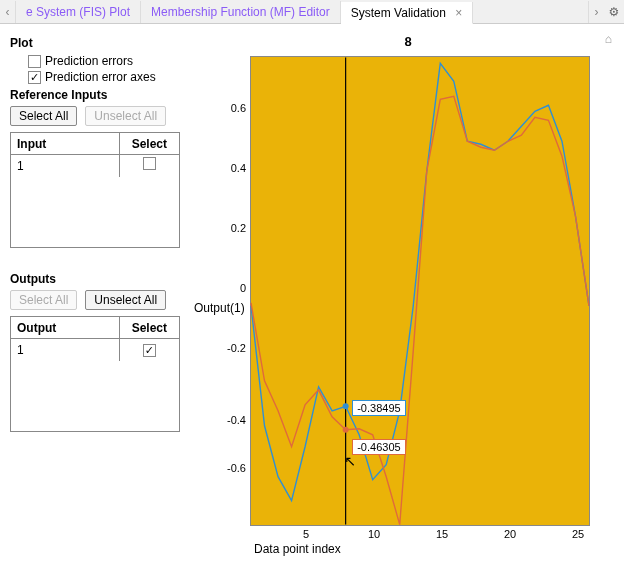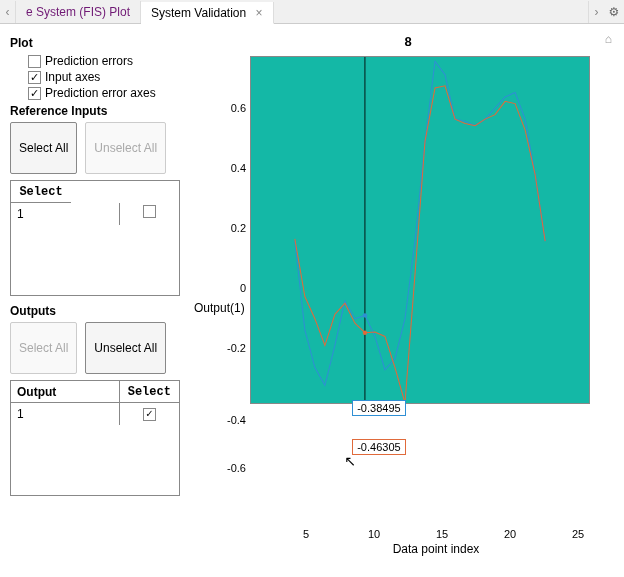--- a/index.html
+++ b/index.html
@@ -27,21 +27,21 @@
     color: #888; cursor: default;
     border-right: 1px solid #ddd;
   }
   .tab-scroll-btn.right { border-right:none; border-left:1px solid #ddd; }
   .tab {
     padding: 0 10px;
     height: 22px;
     line-height: 22px;
     border-right: 1px solid #ddd;
     background: #f0f0f0;
-    color: #701a75;
+    color: #8b5cf6;
     white-space: nowrap;
     font-size: 12px;
   }
   .tab.active {
     background: #fff;
     color: #000;
     border-bottom: 1px solid #fff;
     position: relative;
     top: 1px;
   }
@@ -59,74 +59,73 @@
   .chk-row { display:flex; align-items:center; margin: 2px 0 2px 18px; gap:4px; }
   .chkbox {
     width: 13px; height: 13px; border:1px solid #888; background:#fff;
     display:inline-flex; align-items:center; justify-content:center;
     font-size: 11px; line-height: 10px;
   }
   .chkbox.checked::after { content:"✓"; color:#000; font-size:11px; }
   .btn {
     border: 1px solid #888;
     background: #f5f5f5;
-    padding: 18px 8px;
+    padding: 2px 8px;
     font-size: 12px;
     border-radius: 2px;
     cursor: default;
   }
   .btn.disabled { color:#aaa; border-color:#ccc; background:#f9f9f9; }
   .btn-row { display:flex; gap:8px; margin:4px 0 6px 0; }
   .grid {
     border:1px solid #888; width: 170px;
   }
   .grid-head { display:flex; background:#fff; }
   .grid-head .cell { font-weight:bold; border-bottom:1px solid #888; }
   .grid-row { display:flex; }
   .cell {
     border-right:1px solid #888;
     padding: 2px 6px;
     height: 22px; line-height:18px;
     background:#fff;
   }
-  .cell:last-child { border-right:none;font-family:Liberation Mono, monospace; }
+  .cell:last-child { border-right:none; }
   .cell.c0 { width: 110px; }
   .cell.c1 { width: 60px; text-align:center; }
   .grid-body-pad { height: 70px; background:#fff; }
   .chart-area {
     flex: 1;
     position: relative;
     padding: 12px 8px 8px 4px;
   }
   .chart-title-number {
     position:absolute; top: 10px; left: 50%; transform:translateX(-50%);
     font-weight:bold; font-size:13px;
   }
   .home-icon {
     position:absolute; top:8px; right:12px;
     color:#999;
   }
   .plot-box {
     position:absolute;
     left: 58px; top: 32px;
-    width: 340px; height: 348px;
+    width: 340px; height: 470px;
     border: 1px solid #888;
-    background:#14b8a6;
+    background:#eab308;
   }
   .ylabel {
     position: absolute;
     left: 2px;
     top: 50%;
     font-size: 12px;
   }
   .xlabel {
     position:absolute;
-    left: 74px; width:340px;
+    left: 62px; width:340px;
     top: 518px;
-    text-align:center;
     font-size:12px;
   }
   .ytick { position:absolute; left: 26px; font-size:11px; text-align:right; width:28px;margin-top:20px; }
   .xtick { position:absolute; top: 504px; font-size:11px; text-align:center; width:20px; }
   svg.plot { position:absolute; left:0; top:0; width:100%; height:100%; overflow:visible; }
   .cursor-line { stroke:#000; stroke-width:1.2; }
   .series-blue { stroke:#2f8fd4; stroke-width:1.4; fill:none; }
   .series-org  { stroke:#e06a3b; stroke-width:1.4; fill:none; }
   .data-tip {
     position:absolute;
@@ -140,20 +139,21 @@
     position:absolute; font-size:14px; color:#000;
     pointer-events:none;
   }
 </style>
 </head>
 <body>
 
 <div class="tabbar">
   <div class="tab-scroll-btn">‹</div>
   <div class="tab">e System (FIS) Plot</div>
+  <div class="tab">Membership Function (MF) Editor</div>
   <div class="tab active">
     <span>System Validation</span>
     <span class="close">×</span>
   </div>
   <div style="flex:1"></div>
   <div class="tab-scroll-btn right">›</div>
   <div class="tab-gear">⚙</div>
 </div>
 
 <div class="main">
@@ -161,44 +161,41 @@
   <div class="sidebar">
 
     <div class="section-title">Plot</div>
     <div class="chk-row">
       <span class="chkbox"></span>
       <span>Prediction errors</span>
     </div>
 
     <div class="chk-row">
       <span class="chkbox checked"></span>
-      <span>Input axes</span>
-    </div>
-    <div class="chk-row">
-      <span class="chkbox checked"></span>
       <span>Prediction error axes</span>
     </div>
 
     <div class="section-title">Reference Inputs</div>
     <div class="btn-row">
       <span class="btn">Select All</span>
       <span class="btn disabled">Unselect All</span>
     </div>
     <div class="grid">
       <div class="grid-head">
+        <div class="cell c0">Input</div>
         <div class="cell c1">Select</div>
       </div>
       <div class="grid-row">
         <div class="cell c0">1</div>
         <div class="cell c1"><span class="chkbox"></span></div>
       </div>
       <div class="grid-body-pad"></div>
     </div>
 
-    <div class="section-title" style="margin-top:8px">Outputs</div>
+    <div class="section-title" style="margin-top:24px">Outputs</div>
     <div class="btn-row">
       <span class="btn disabled">Select All</span>
       <span class="btn">Unselect All</span>
     </div>
     <div class="grid">
       <div class="grid-head">
         <div class="cell c0">Output</div>
         <div class="cell c1">Select</div>
       </div>
       <div class="grid-row">

